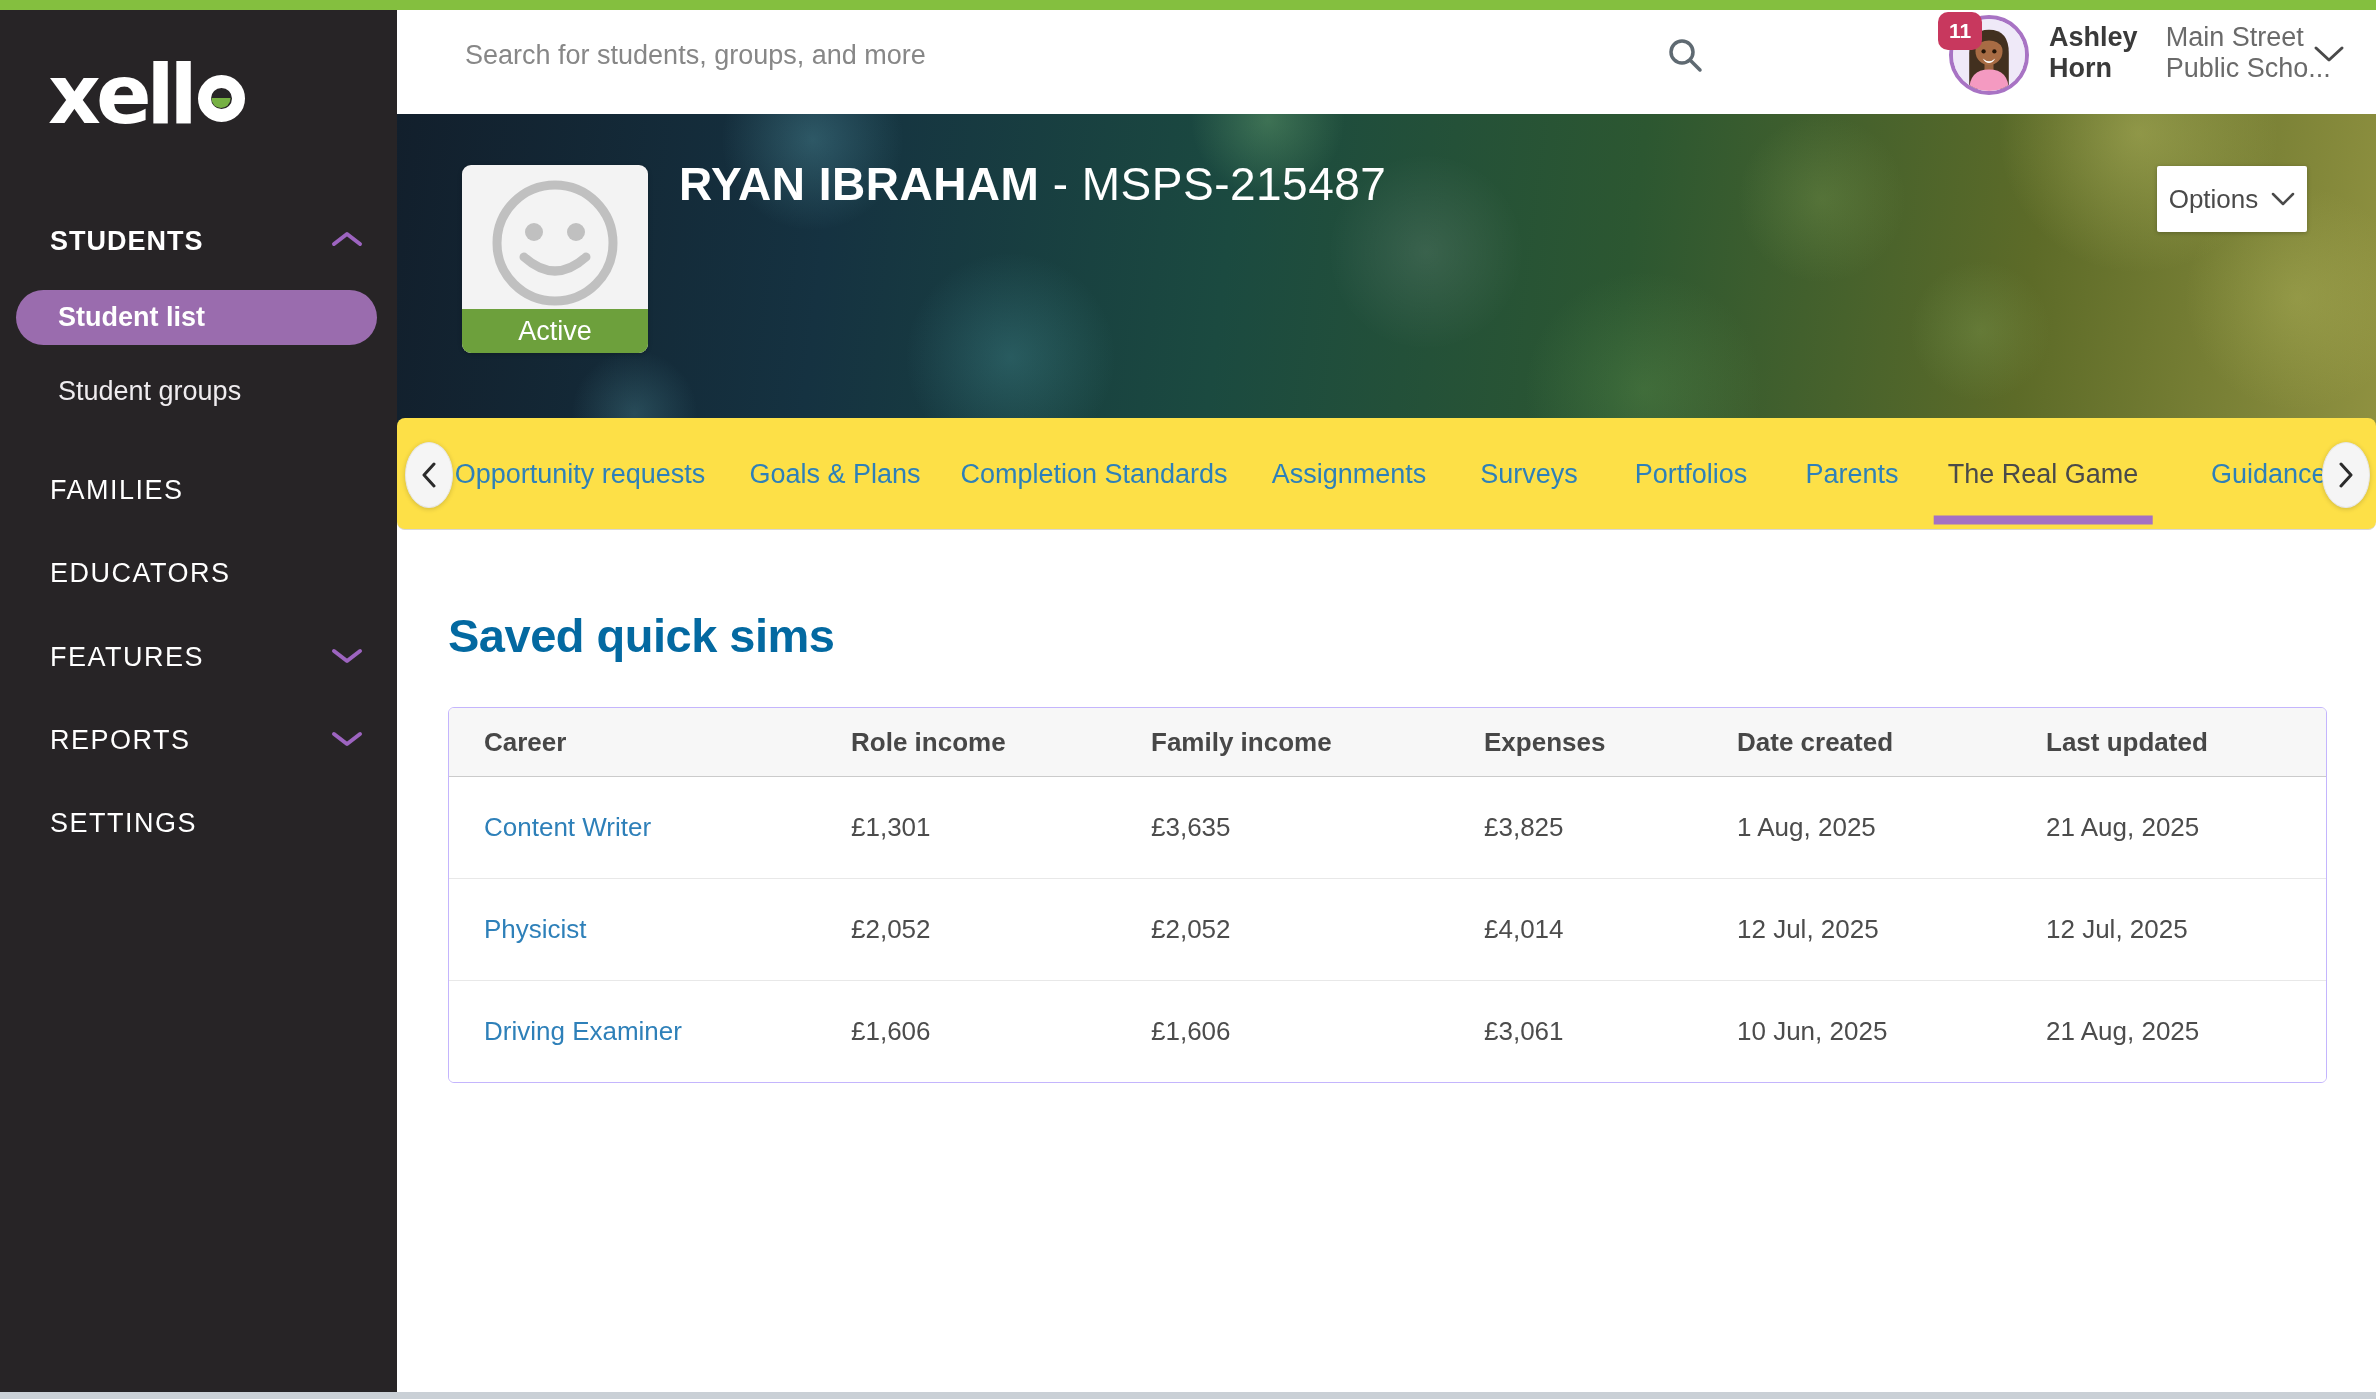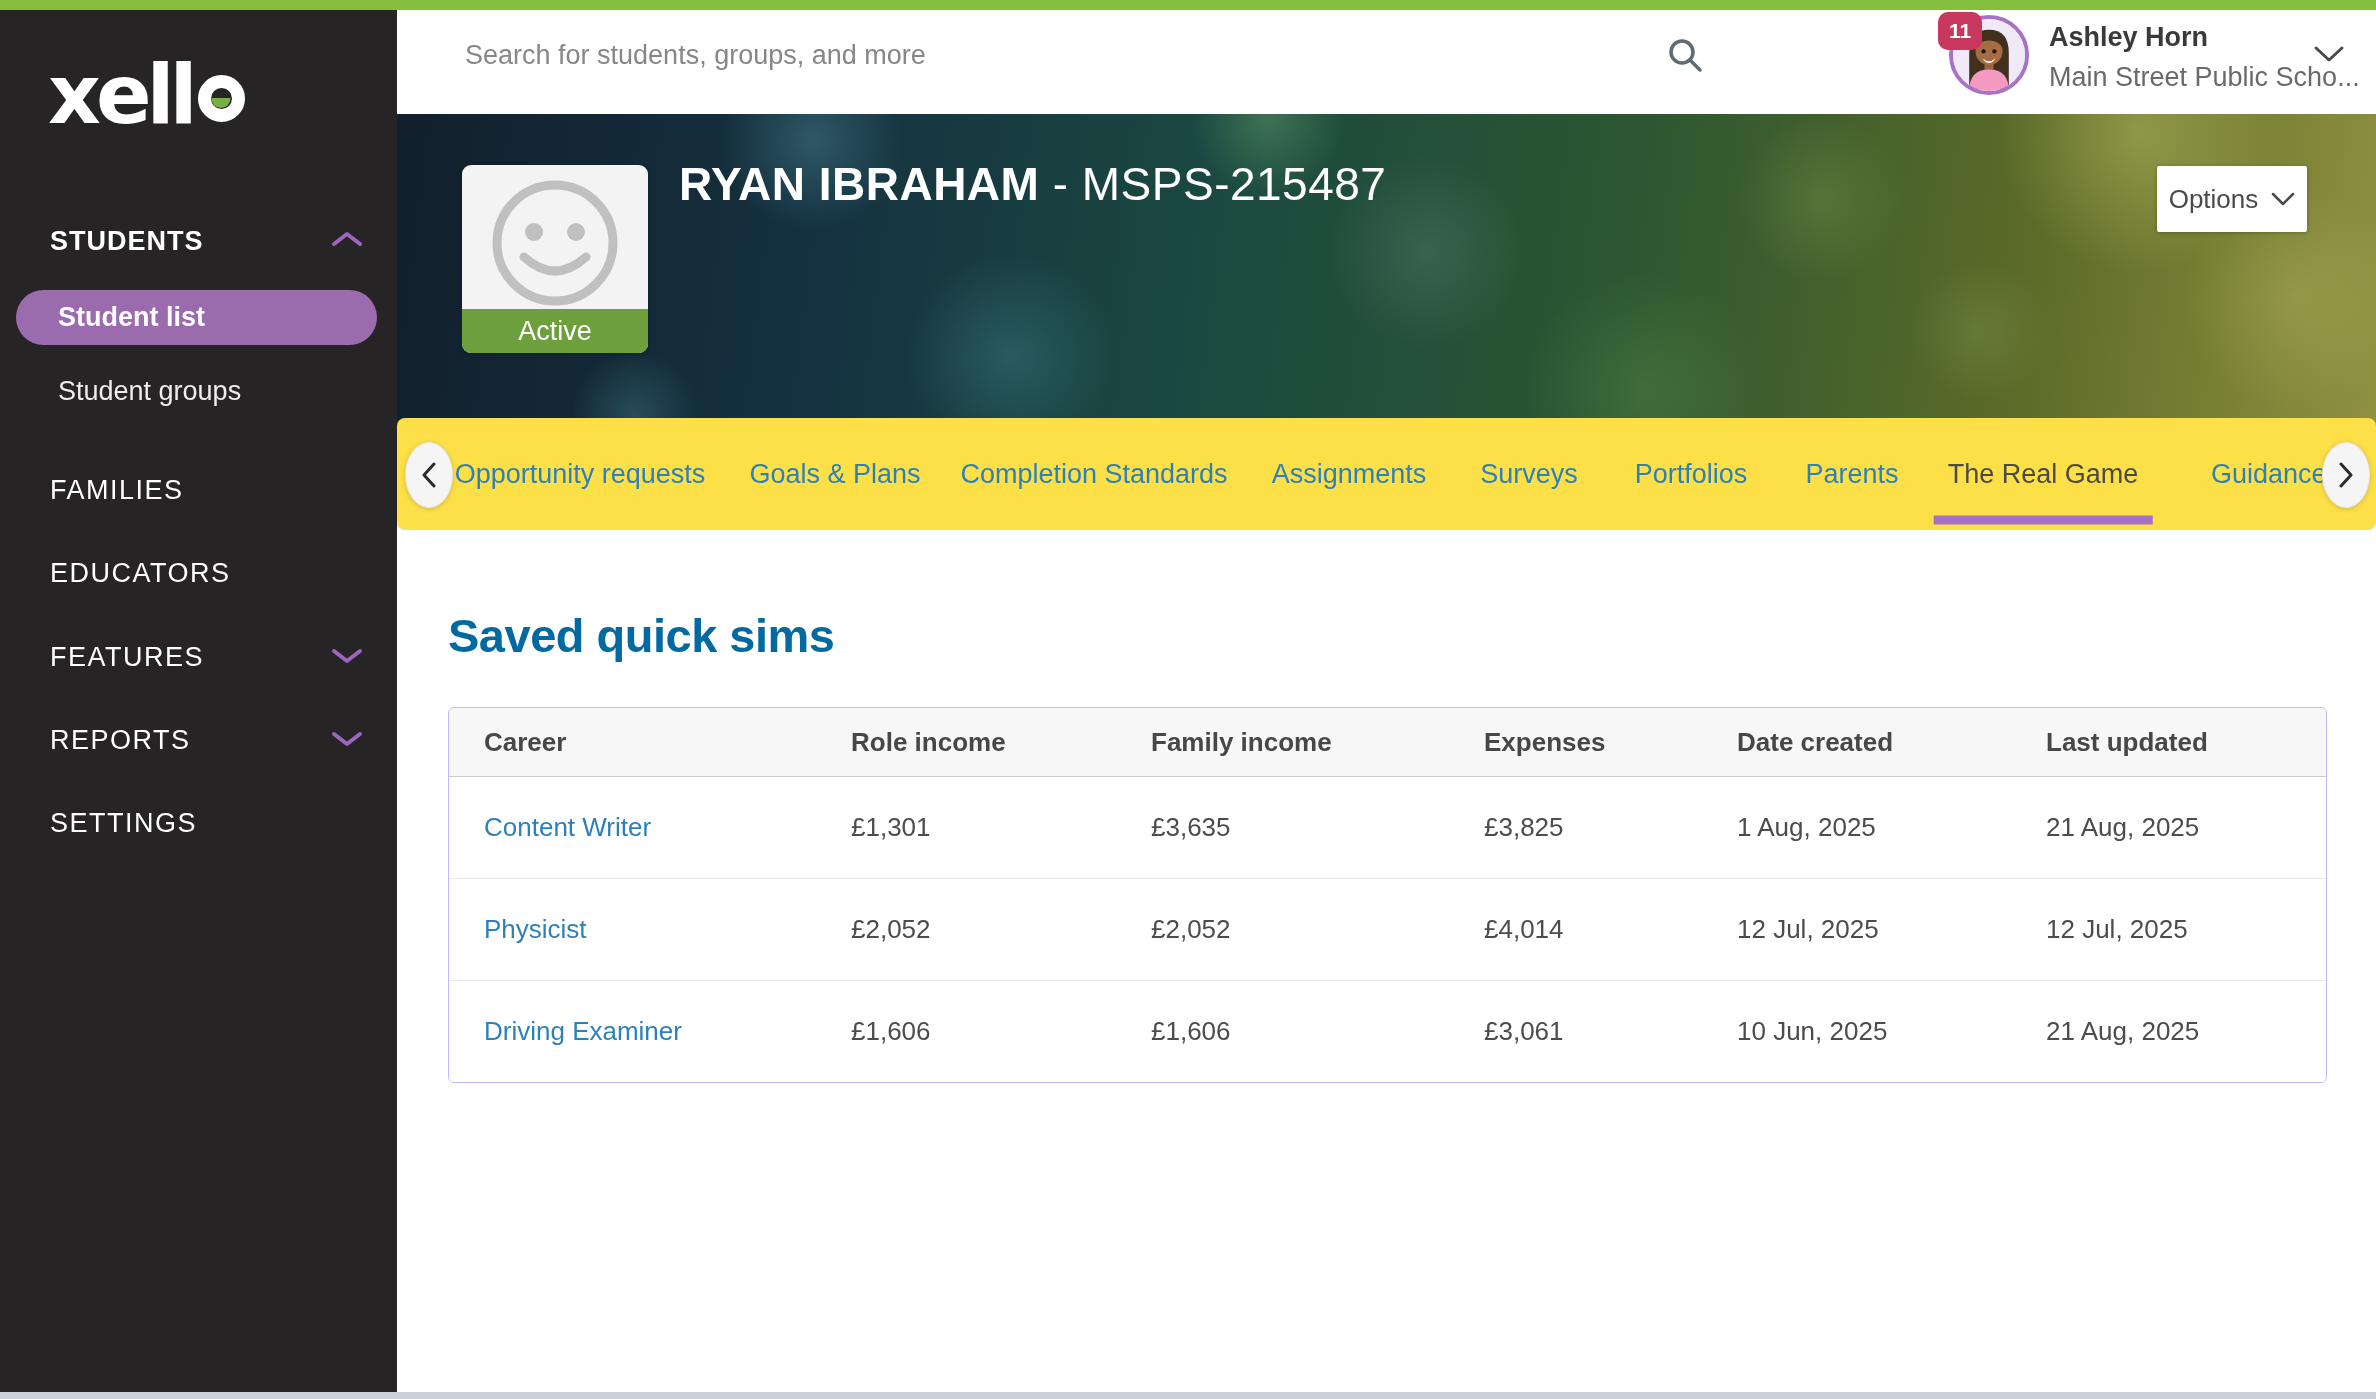--- a/index.html
+++ b/index.html
@@ -31,21 +31,21 @@
   .topbar{position:absolute;left:397px;top:10px;width:1979px;height:104px;background:#fff;z-index:20;}
   .search-input{position:absolute;left:0;top:0;width:1280px;height:90px;border:none;outline:none;
                 padding:0 0 0 68px;font-size:27px;color:#444;font-family:"Liberation Sans",sans-serif;box-sizing:border-box;}
   .search-input::placeholder{color:#878787;opacity:1;}
   .search-icon{position:absolute;left:1268px;top:25px;width:40px;height:40px;cursor:pointer;}
   .notif-badge{position:absolute;left:1541px;top:2px;min-width:44px;height:38px;background:#c8385e;
                border-radius:10px;color:#fff;font-size:21px;font-weight:700;display:flex;align-items:center;
                justify-content:center;z-index:3;cursor:pointer;}
   .avatar{position:absolute;left:1552px;top:5px;width:80px;height:80px;border-radius:50%;
           border:4px solid #a873c4;background:#efe9f8;overflow:hidden;box-sizing:border-box;cursor:pointer;z-index:2;}
-  .userblock{position:absolute;left:1652px;top:12px;display:flex;flex-direction:column;gap:9px;cursor:pointer;}
+  .userblock{position:absolute;left:1652px;top:12px;display:flex;flex-direction:row;gap:9px;cursor:pointer;}
   .user-name{font-size:27px;font-weight:700;color:#3a3a3a;}
   .user-org{font-size:27px;color:#6a6a6a;}
   .user-caret{position:absolute;left:1916px;top:34px;width:32px;height:20px;cursor:pointer;}
 
   
   .banner{position:absolute;left:397px;top:100px;width:1979px;height:330px;overflow:hidden;
     background:
       radial-gradient(circle 130px at 21% 12%, rgba(120,205,215,0.25), transparent 70%),
       radial-gradient(circle 150px at 31% 78%, rgba(100,195,205,0.22), transparent 70%),
       radial-gradient(circle 90px  at 12% 95%, rgba(120,205,215,0.20), transparent 70%),

